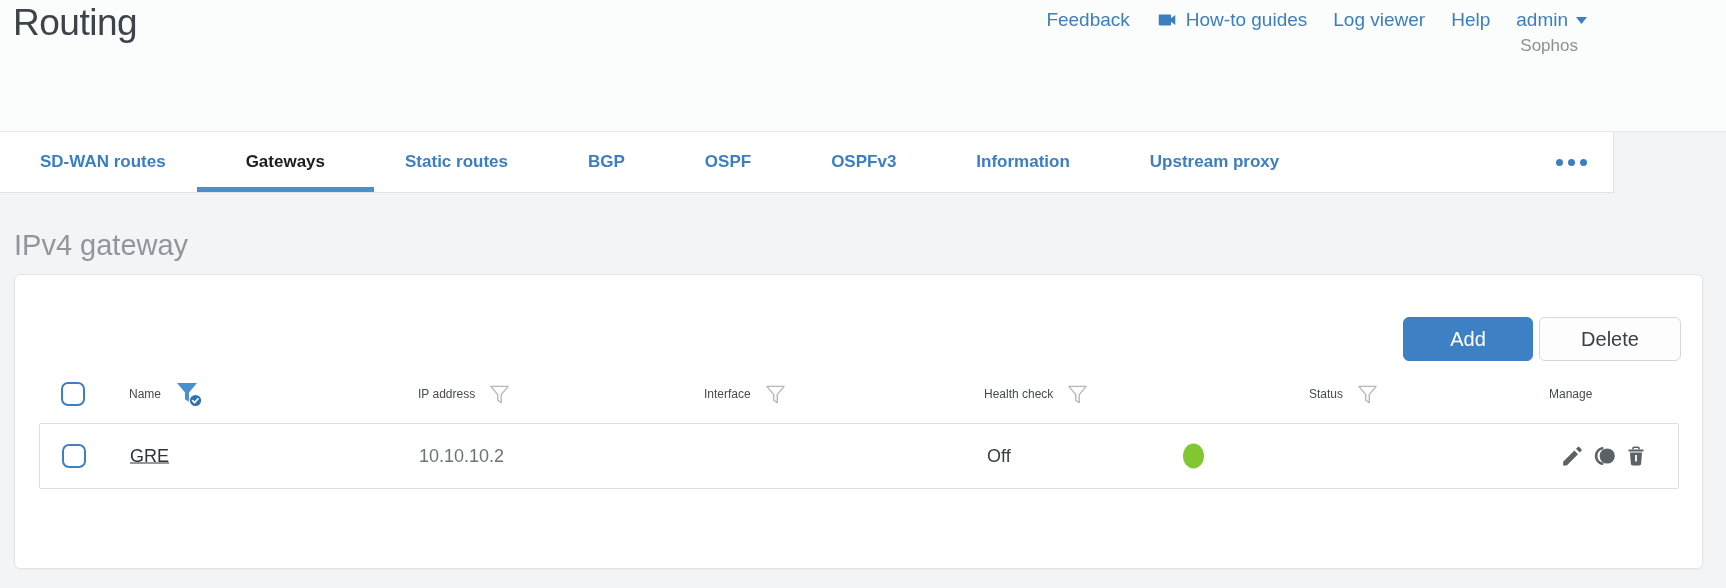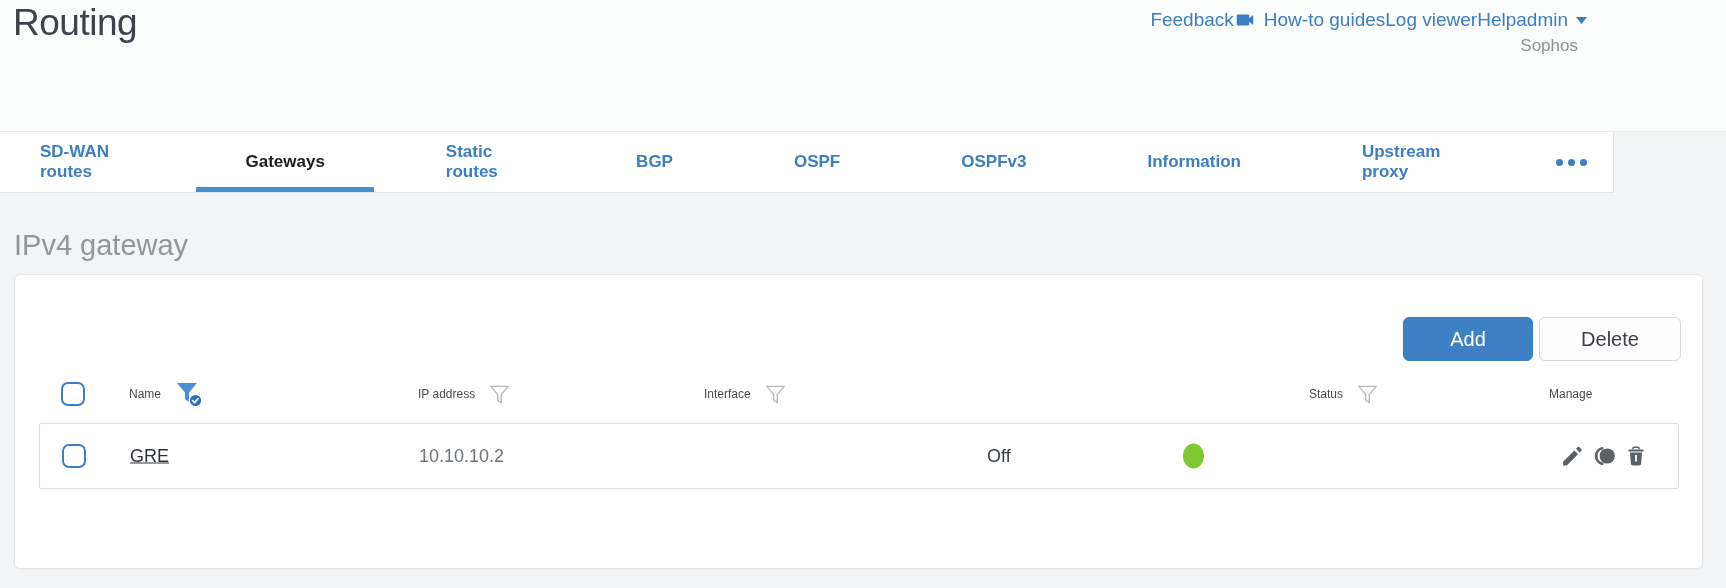--- a/index.html
+++ b/index.html
@@ -7,30 +7,30 @@
   .screen {
     position:relative; width:1726px; height:588px; overflow:hidden;
     font-family:"Liberation Sans", sans-serif; background:#000000;
   }
   
   .header-band { position:absolute; top:0; left:0; width:1726px; height:132px;
     background:#fbfcfc; border-bottom:1px solid #e9eaeb; }
   .page-title { position:absolute; top:2px; left:13px; font-size:37px; font-weight:400;
     color:#3c434a; letter-spacing:-0.5px; }
   .header-links { position:absolute; top:9px; right:139px; display:flex; align-items:center;
-    font-size:19px; color:#3b7ec1; white-space:nowrap; }
+    gap:26px; font-size:19px; color:#3b7ec1; white-space:nowrap; }
   .hlink { display:flex; align-items:center; gap:8px; cursor:pointer; color:#3b7ec1; }
   .brand { position:absolute; top:36px; right:148px; font-size:17px; color:#8b9197; }
   
   .content-band { position:absolute; top:132px; left:0; width:1726px; height:456px;
     background:#f3f4f6; }
   
   .tabbar { position:absolute; top:132px; left:0; width:1614px; height:61px; background:#fff;
     border-right:1px solid #e3e4e6; border-bottom:1px solid #e2e3e5;
-    display:flex; align-items:stretch;gap:41px; }
+    display:flex; align-items:stretch; }
   .tab { position:relative; display:flex; align-items:center; padding:0 40px;
     font-size:17px; font-weight:bold; color:#3b7ec1; cursor:pointer; }
   .tab.active { color:#1b1e21; }
   .tab.active::after { content:""; position:absolute; left:-9px; right:-9px; bottom:0;
     height:5px; background:#4a8fcd; }
   .more-tabs { margin-left:auto; display:flex; align-items:center; gap:5px;
     padding:0 26px; cursor:pointer; }
   .more-tabs i { width:7px; height:7px; border-radius:50%; background:#3b7ec1; }
   
   .section-heading { position:absolute; top:229px; left:14px; font-size:29px;
@@ -157,20 +157,28 @@
       <div class="hcell" style="left:403px;">
         <span>IP address</span>
         <span class="funnel">
           <svg width="23" height="23" viewBox="0 0 24 24">
               <path d="M3 3.5h18l-7.2 8.6v8.4l-3.6-2.5v-5.9L3 3.5z" fill="none" stroke="#b6b9bc" stroke-width="1.5" stroke-linejoin="round"></path>
             </svg>
         </span>
       </div>
       <div class="hcell" style="left:689px;">
         <span>Interface</span>
+        <span class="funnel">
+          <svg width="23" height="23" viewBox="0 0 24 24">
+              <path d="M3 3.5h18l-7.2 8.6v8.4l-3.6-2.5v-5.9L3 3.5z" fill="none" stroke="#b6b9bc" stroke-width="1.5" stroke-linejoin="round"></path>
+            </svg>
+        </span>
+      </div>
+      <div class="hcell" style="left:969px;">
+        <span>Health check</span>
         <span class="funnel">
           <svg width="23" height="23" viewBox="0 0 24 24">
               <path d="M3 3.5h18l-7.2 8.6v8.4l-3.6-2.5v-5.9L3 3.5z" fill="none" stroke="#b6b9bc" stroke-width="1.5" stroke-linejoin="round"></path>
             </svg>
         </span>
       </div>
       <div class="hcell" style="left:1294px;">
         <span>Status</span>
         <span class="funnel">
           <svg width="23" height="23" viewBox="0 0 24 24">

